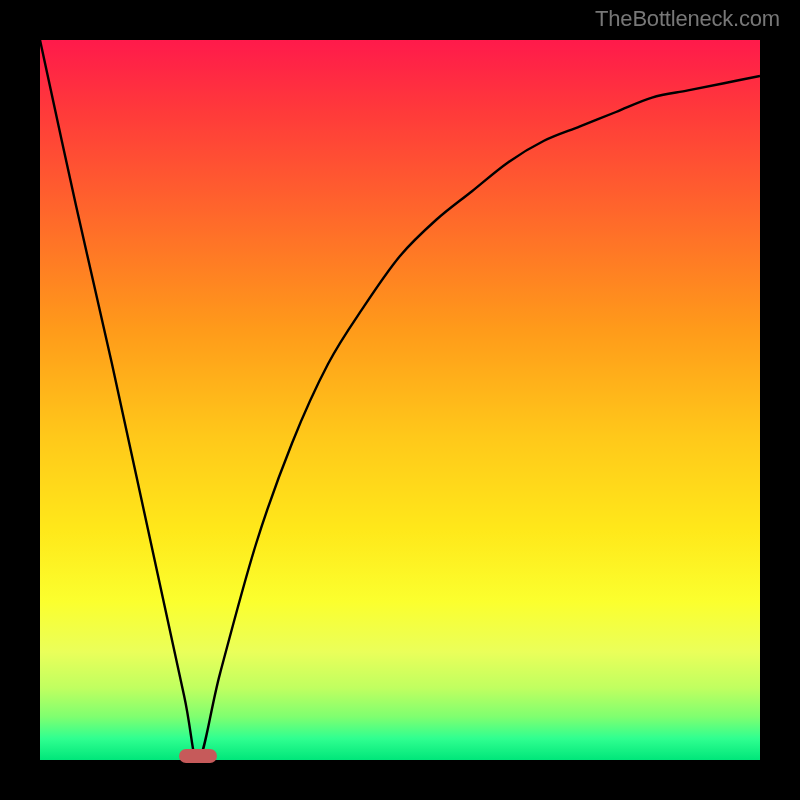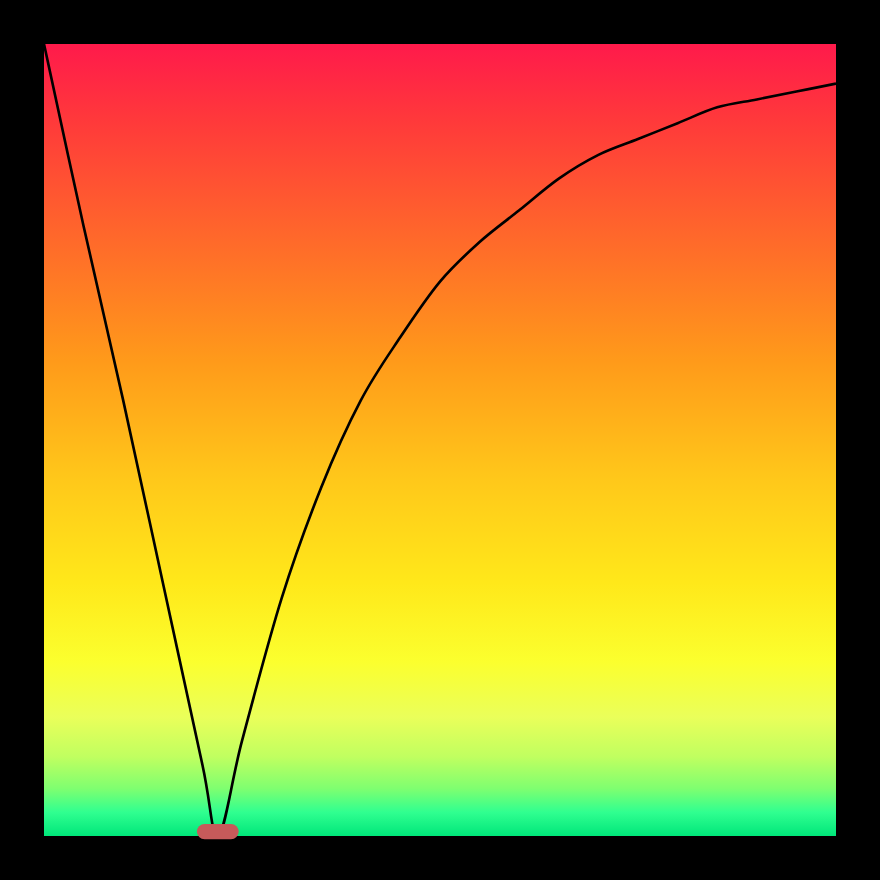--- a/index.html
+++ b/index.html
@@ -61,20 +61,21 @@
     font-size: 22px;
     font-weight: 400;
     color: #777;
     letter-spacing: -0.2px;
   }
 </style>
 </head>
 <body>
 
 <div class="frame">
+  <div class="watermark">TheBottleneck.com</div>
 
   <div class="plot-area">
     <svg class="curve-svg" viewBox="0 0 720 720" preserveAspectRatio="none">
       <path id="curve-path" fill="none" stroke="#000" stroke-width="2.4" stroke-linejoin="round" d="M 0 0 C 6.0 27.6, 24.0 111.6, 36.0 165.6 C 48.0 219.6, 60.0 270.0, 72.0 324.0 C 84.0 378.0, 96.0 434.4, 108.0 489.6 C 120.0 544.8, 135.6 616.8, 144.0 655.2 C 152.4 693.6, 152.4 723.6, 158.4 720.0 C 164.4 716.4, 170.4 669.6, 180.0 633.6 C 189.6 597.6, 204.0 542.4, 216.0 504.0 C 228.0 465.6, 240.0 433.2, 252.0 403.2 C 264.0 373.2, 276.0 346.8, 288.0 324.0 C 300.0 301.2, 312.0 284.4, 324.0 266.4 C 336.0 248.4, 348.0 230.4, 360.0 216.0 C 372.0 201.6, 384.0 190.8, 396.0 180.0 C 408.0 169.2, 420.0 160.8, 432.0 151.2 C 444.0 141.6, 456.0 130.8, 468.0 122.4 C 480.0 114.0, 492.0 106.8, 504.0 100.8 C 516.0 94.8, 528.0 91.2, 540.0 86.4 C 552.0 81.6, 564.0 76.8, 576.0 72.0 C 588.0 67.2, 600.0 61.2, 612.0 57.6 C 624.0 54.0, 636.0 52.8, 648.0 50.4 C 660.0 48.0, 672.0 45.6, 684.0 43.2 C 696.0 40.8, 714.0 37.2, 720.0 36.0"></path>
     </svg>
     <div id="marker" class="marker" style="left: 158.4px; top: 716.4px; background: rgb(198, 90, 90);"></div>
   </div>
 </div>
 
 </body></html>

